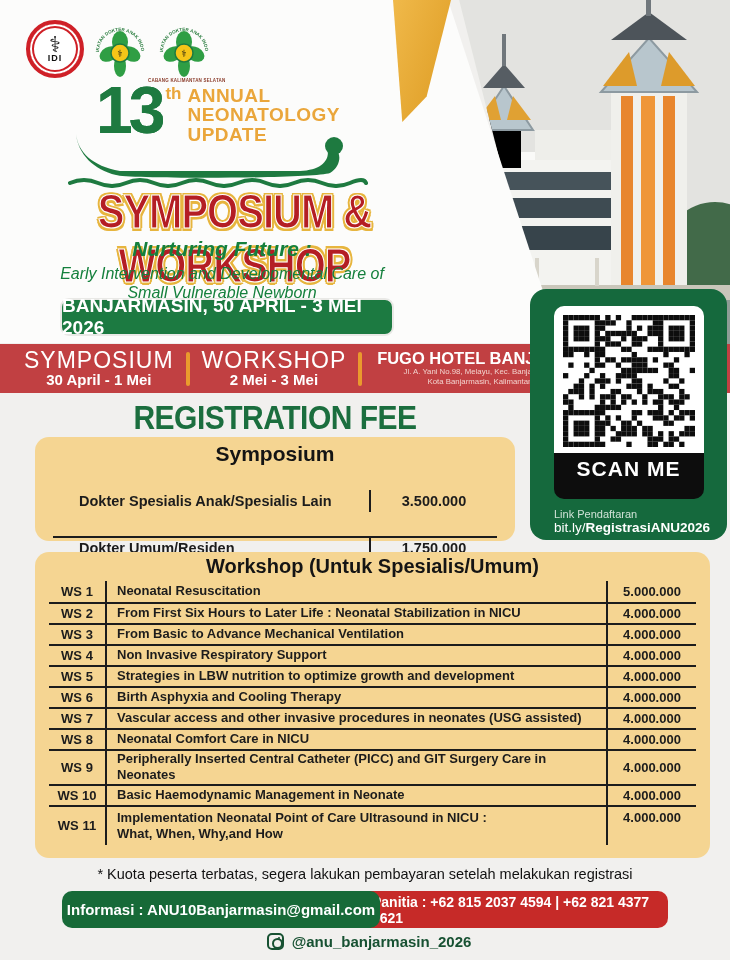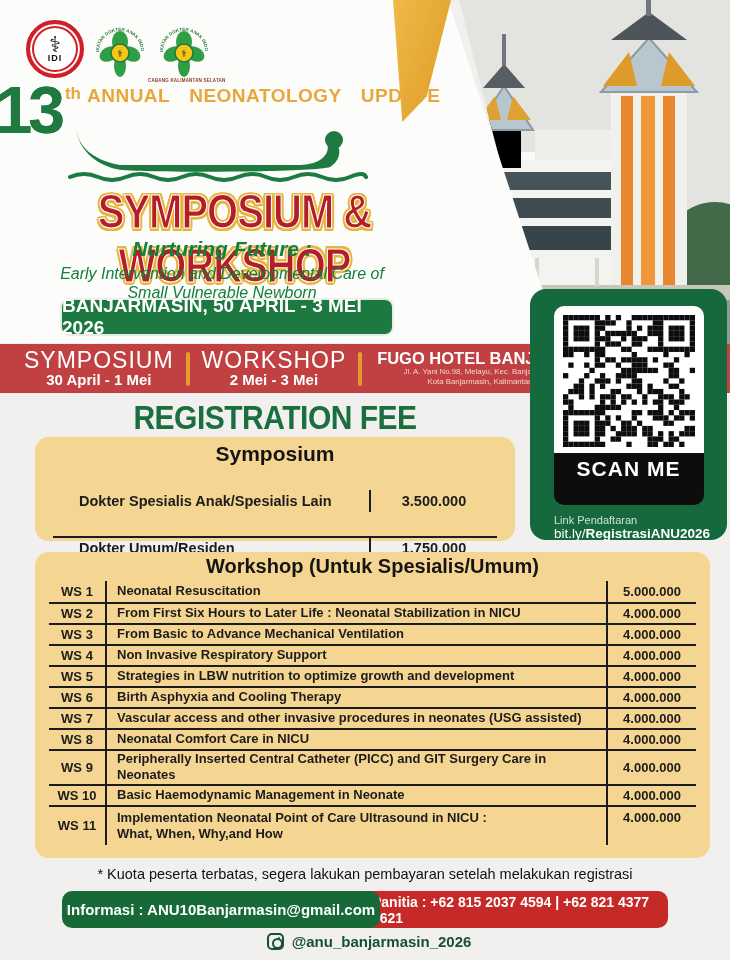--- a/index.html
+++ b/index.html
@@ -28,21 +28,21 @@
   .idai { position:relative; width:56px; height:70px; }
   .idai svg { display:block; }
   .idai .branch { position:absolute; left:-8px; right:-8px; bottom:-1px; text-align:center;
     font-size:4.5px; font-weight:bold; color:#8a3b2a; letter-spacing:.2px; white-space:nowrap; }
   
   .event-logo { position:absolute; left:68px; top:82px; width:300px; z-index:5; }
   .el-top { display:flex; justify-content:center; align-items:flex-start; }
   .el-num { font-size:66px; font-weight:bold; color:#1e7a40; line-height:.85;
     letter-spacing:-4px; text-shadow:0 0 0 #1e7a40; }
   .el-th { font-size:17px; font-weight:bold; color:#eaa63b; margin:2px 6px 0 4px; }
-  .el-lines { display:flex; margin-top:4px;gap:19px; }
+  .el-lines { display:flex; flex-direction:column; margin-top:4px; }
   .el-lines span { font-size:19px; font-weight:bold; color:#eaa63b; letter-spacing:.5px; line-height:1.02; }
   .el-boat { margin-top:-14px; }
   
   .main-title { position:absolute; left:12px; top:186px; width:445px; text-align:center; z-index:5;
     font-size:40px; font-weight:bold; letter-spacing:-1px; color:#b41e24;
     -webkit-text-stroke:1px #ffffff;
     text-shadow:2.5px 0 0 #e7b53e, -2.5px 0 0 #e7b53e, 0 2.5px 0 #e7b53e, 0 -2.5px 0 #e7b53e,
       1.8px 1.8px 0 #e7b53e, -1.8px 1.8px 0 #e7b53e, 1.8px -1.8px 0 #e7b53e, -1.8px -1.8px 0 #e7b53e;
     transform:scaleY(1.18); transform-origin:top; }
   
@@ -78,21 +78,21 @@
   .sym-row + .sym-row { border-top:2px solid #1c1c1c; }
   .sym-cat { font-size:14.5px; font-weight:bold; padding-left:26px; }
   .sym-fee { font-size:14.5px; font-weight:bold; text-align:center; border-left:2px solid #1c1c1c;
     align-self:stretch; display:flex; align-items:center; justify-content:center; }
   
   .qr-panel { position:absolute; left:530px; top:289px; width:197px; height:251px;
     background:#15693d; border-radius:16px; z-index:6; padding-top:17px; }
   .qr-card { width:150px; margin:0 auto; border-radius:10px; overflow:hidden; }
   .qr-white { background:#fff; padding:9px 9px 6px; }
   .qr-white svg { display:block; width:132px; height:132px; }
-  .qr-black { background:#0d0d0d; text-align:center; padding:4px 0 24px; }
+  .qr-black { background:#0d0d0d; text-align:center; padding:4px 0 18px; }
   .qr-black span { color:#fff; font-size:21px; font-weight:bold; letter-spacing:1px; }
   .qr-link { margin:9px 0 0 24px; color:#fff; }
   .qr-link .l1 { font-size:11px; color:#cfe2d6; }
   .qr-link .l2 { font-size:13.5px; }
   .qr-link .l2 b { font-weight:bold; }
   
   .ws-card { left:35px; top:552px; width:675px; height:306px; padding-top:3px; }
   .ws-card .card-title { font-size:20px; margin-bottom:3px; }
   .ws-rows { margin:0 14px; }
   .ws-row { display:grid; grid-template-columns:56px 1fr 90px; align-items:center; min-height:21px; }

